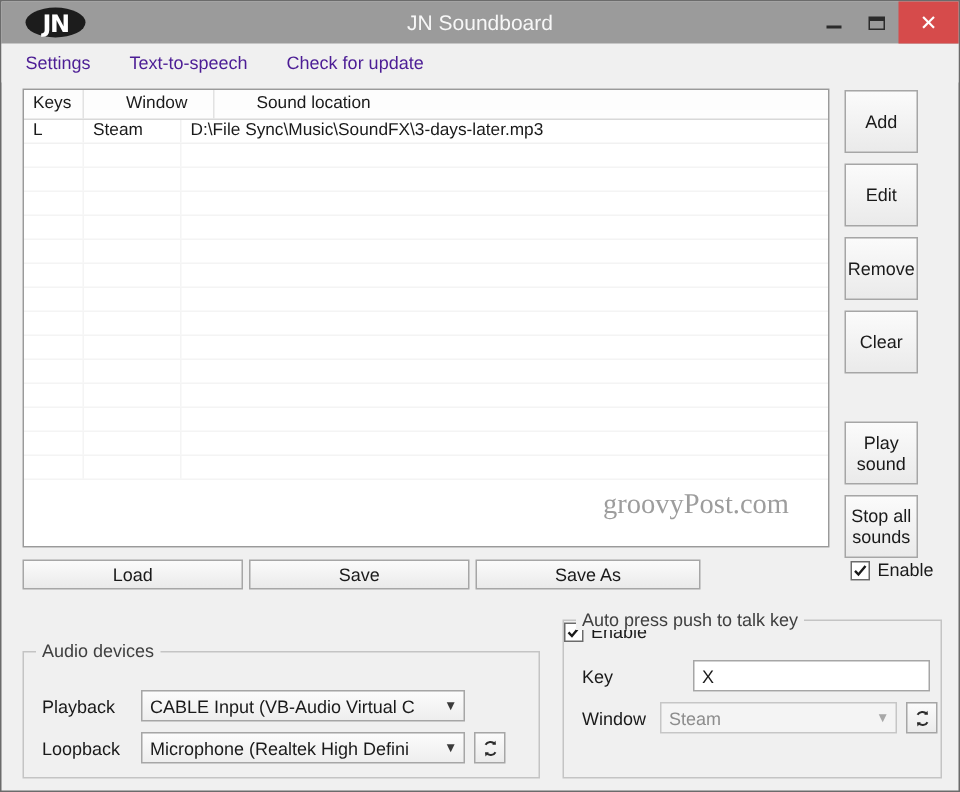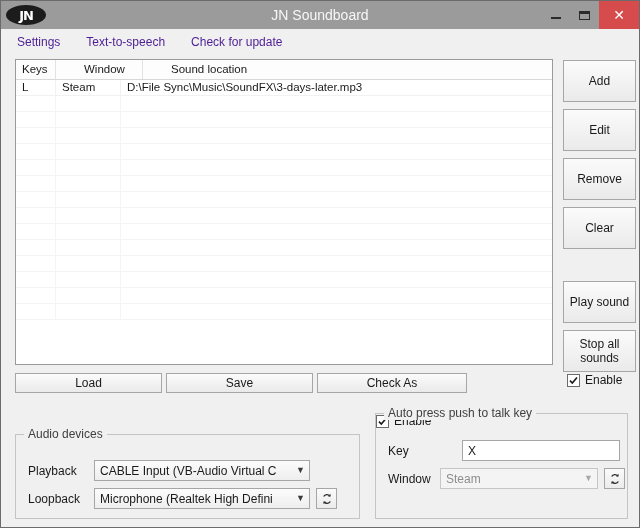--- a/index.html
+++ b/index.html
@@ -13,23 +13,23 @@
     position:relative;width:640px;height:528px;
     background:#f0f0f0;border:1px solid #6b6b6b;box-sizing:border-box;
   }
   
   .titlebar{
     position:relative;height:28px;background:#9b9b9b;
     display:flex;align-items:center;
   }
   .app-icon{
     width:40px;height:20px;border-radius:50%;
-    background:#1c1c1c;color:#fff;margin-left:5px;
+    background:#1c1c1c;color:#fff;margin-left:16px;
     display:flex;align-items:center;justify-content:center;
-    font-size:13px;font-weight:bold;letter-spacing:-1px;
+    font-size:16px;font-weight:bold;letter-spacing:-1px;
     font-family:"DejaVu Sans", sans-serif;
   }
   .title-text{
     position:absolute;left:0;right:0;text-align:center;
     font-size:14px;color:#f7f7f7;line-height:28px;
     pointer-events:none;
   }
   .win-controls{position:absolute;right:0;top:0;display:flex;height:28px;}
   .win-btn{
     width:29px;height:28px;display:flex;align-items:center;justify-content:center;
@@ -80,21 +80,21 @@
     pointer-events:none;
   }
   
   .btn{
     background:linear-gradient(#fbfbfb,#eaeaea);
     border:1px solid #a6a6a6;box-sizing:border-box;
     font-size:12px;color:#1a1a1a;
     display:flex;align-items:center;justify-content:center;text-align:center;
     line-height:1.2;
   }
-  .side-btn{position:absolute;left:562px;width:73px;height:42px;}
+  .side-btn{position:absolute;left:562px;width:49px;height:42px;}
   #btn-add{top:5px;}
   #btn-edit{top:54px;}
   #btn-remove{top:103px;}
   #btn-clear{top:152px;}
   #btn-play{top:226px;}
   #btn-stopall{top:275px;}
   
   .bot-btn{position:absolute;top:318px;height:20px;}
   #btn-load{left:14px;width:147px;}
   #btn-save{left:165px;width:147px;}
@@ -256,37 +256,38 @@
             <div class="col-keys"></div>
             <div class="col-window"></div>
             <div class="col-loc"></div>
           </div>
           <div class="lv-empty">
             <div class="col-keys"></div>
             <div class="col-window"></div>
             <div class="col-loc"></div>
           </div>
         </div>
+      <div class="watermark">groovyPost.com</div>
     </div>
 
     <div class="btn side-btn" id="btn-add">Add</div>
     <div class="btn side-btn" id="btn-edit">Edit</div>
     <div class="btn side-btn" id="btn-remove">Remove</div>
     <div class="btn side-btn" id="btn-clear">Clear</div>
     <div class="btn side-btn" id="btn-play">Play sound</div>
     <div class="btn side-btn" id="btn-stopall">
       <div>
         <div>Stop all</div>
         <div>sounds</div>
       </div>
     </div>
 
     <div class="btn bot-btn" id="btn-load">Load</div>
     <div class="btn bot-btn" id="btn-save">Save</div>
-    <div class="btn bot-btn" id="btn-saveas">Check As</div>
+    <div class="btn bot-btn" id="btn-saveas">Save As</div>
 
     <div class="cbrow" id="enable-main">
       <span class="cbox">
         <svg width="9" height="9" viewBox="0 0 9 9">
             <path d="M1 4.6 L3.3 7 L8 1.4" stroke="#1a1a1a" stroke-width="1.6" fill="none"></path>
           </svg>
       </span>
       <span class="cb-label">Enable</span>
     </div>
 

